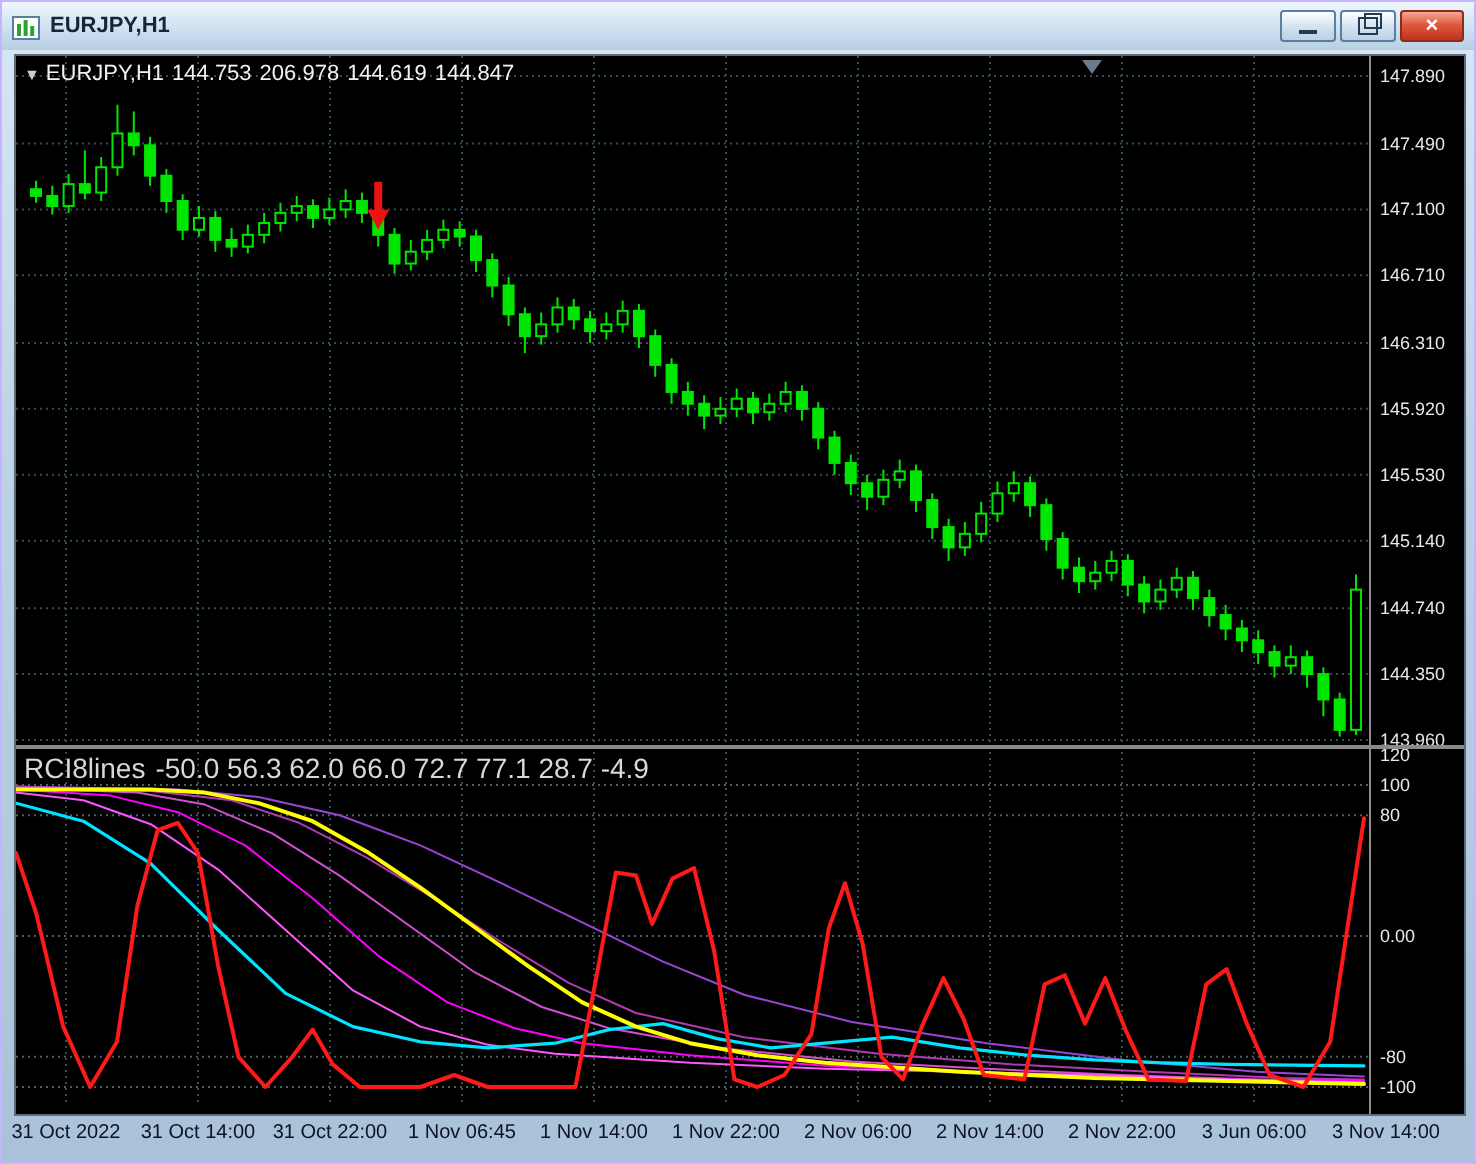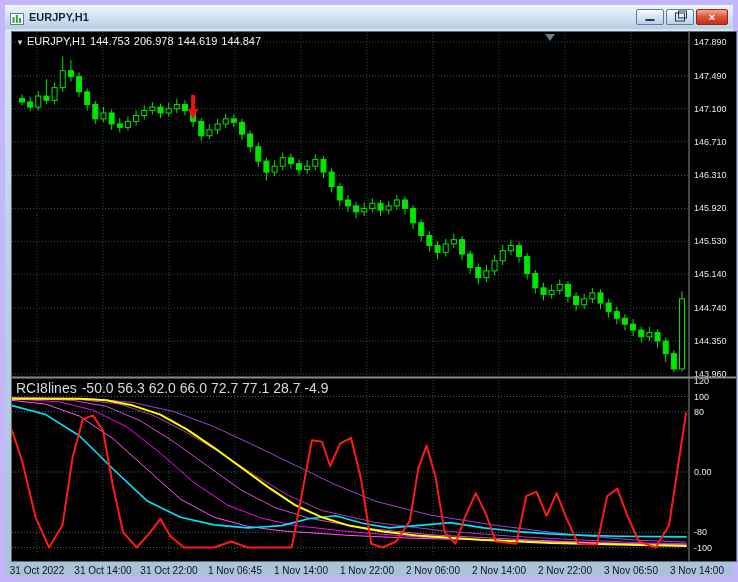--- a/index.html
+++ b/index.html
@@ -1,21 +1,21 @@
 <!DOCTYPE html>
 <html><head>
 <meta charset="utf-8">
 <style>
   html,body{margin:0;padding:0}
   body{
     width:738px;height:582px;position:relative;overflow:hidden;
     font-family:"Liberation Sans",sans-serif;
     background:linear-gradient(180deg,#d9e7f4 0%,#bdd2e5 40%,#a9c2d9 100%);
   }
-  .window-frame{position:absolute;inset:0;border:5px solid #c4b5fd;box-sizing:border-box}
+  .window-frame{position:absolute;inset:0;border:1px solid #c4b5fd;box-sizing:border-box}
   
   .titlebar{position:absolute;left:0;top:0;right:0;height:24px;display:flex;align-items:center;padding:0 5px;
     background:linear-gradient(180deg,#eef6fd 0%,#cfe1f1 55%,#b7cee2 100%);}
   .app-icon{width:14px;height:12px;display:inline-block}
   .title-text{font-size:11px;font-weight:bold;color:#16263a;margin-left:5px}
   .win-buttons{margin-left:auto;display:flex;gap:2px}
   .win-btn{width:28px;height:16px;border:1px solid #5a7da0;border-radius:2px;box-sizing:border-box;
     background:linear-gradient(180deg,#ffffff 0%,#d9e6f2 45%,#bcd0e2 100%);cursor:default;position:relative}
   .win-btn.close{width:32px;border-color:#8e2a1c;background:linear-gradient(180deg,#f5a893 0%,#dd5a3e 45%,#c0311d 100%)}
   .ico-min{position:absolute;left:50%;bottom:3px;transform:translateX(-50%);width:9px;height:2px;background:#233a52}
@@ -298,17 +298,17 @@
   <div class="time-axis" id="time-axis">
       <span class="tlabel" style="left: -16px;">31 Oct 2022</span>
       <span class="tlabel" style="left: 50px;">31 Oct 14:00</span>
       <span class="tlabel" style="left: 116px;">31 Oct 22:00</span>
       <span class="tlabel" style="left: 182px;">1 Nov 06:45</span>
       <span class="tlabel" style="left: 248px;">1 Nov 14:00</span>
       <span class="tlabel" style="left: 314px;">1 Nov 22:00</span>
       <span class="tlabel" style="left: 380px;">2 Nov 06:00</span>
       <span class="tlabel" style="left: 446px;">2 Nov 14:00</span>
       <span class="tlabel" style="left: 512px;">2 Nov 22:00</span>
-      <span class="tlabel" style="left: 578px;">3 Nov 06:50</span>
+      <span class="tlabel" style="left: 578px;">3 Jun 06:00</span>
       <span class="tlabel" style="left: 644px;">3 Nov 14:00</span>
     </div>
 
 </div>
 
 </body></html>

